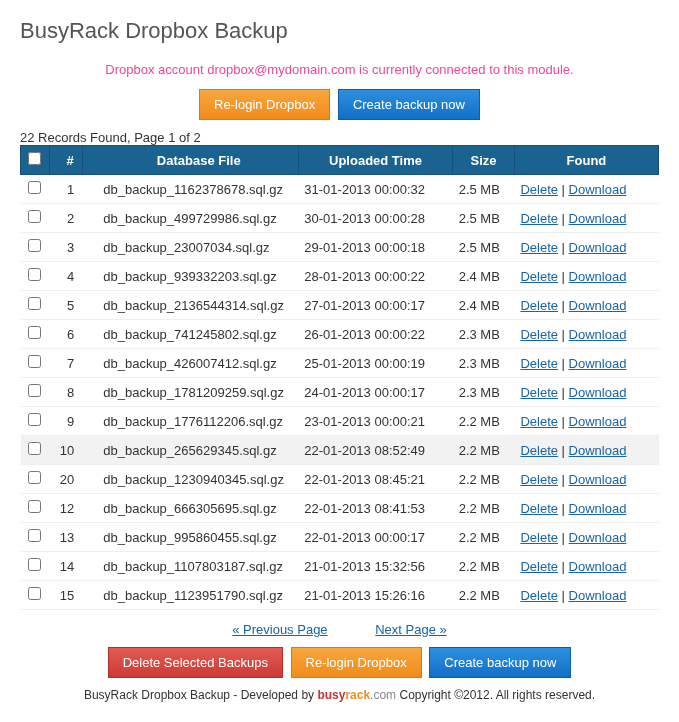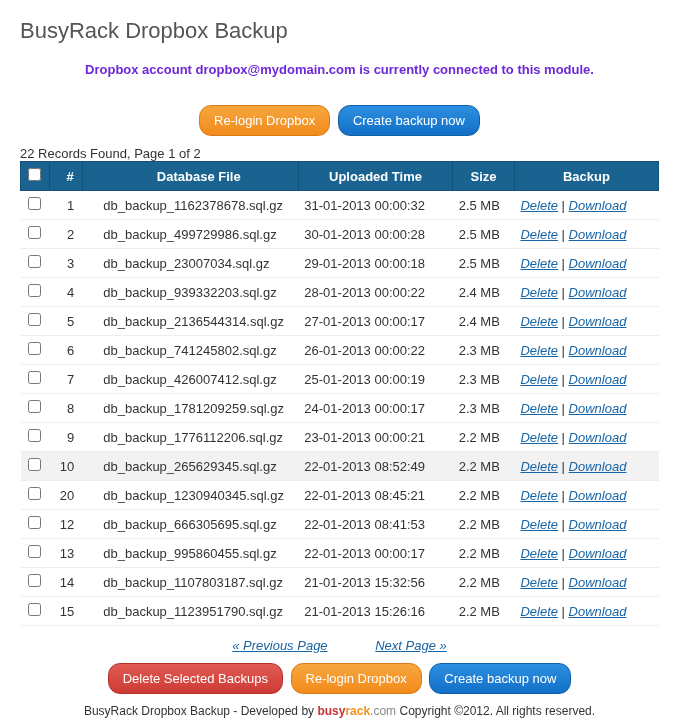--- a/index.html
+++ b/index.html
@@ -1,36 +1,36 @@
 <!DOCTYPE html>
 <html><head>
 <meta charset="utf-8">
 <style>
 * { box-sizing: border-box; margin: 0; padding: 0; }
 body { font-family: Arial, sans-serif; font-size: 13px; color: #333; background: #fff; }
 .container { width: 679px; padding: 18px 20px; }
 h1 { font-size: 22px; font-weight: normal; color: #555; margin-bottom: 18px; }
-.status-msg { text-align: center; color: #6d28d9; font-weight: bold; font-size: 13px; margin-bottom: 28px; }
+.status-msg { text-align: center; color: #ec4899; font-weight: normal; font-size: 13px; margin-bottom: 12px; }
 .btn-row { text-align: center; margin-bottom: 10px; }
-.btn { display: inline-block; padding: 7px 14px; border-radius: 12px; color: #fff; font-size: 13px; cursor: pointer; border: none; margin: 0 2px; }
+.btn { display: inline-block; padding: 7px 14px; border-radius: 0; color: #fff; font-size: 13px; cursor: pointer; border: none; margin: 0 2px; }
 .btn-orange { background: linear-gradient(#f7a63e, #f28b1c); border: 1px solid #d87a17; }
 .btn-blue { background: linear-gradient(#2d8fe0, #1270c7); border: 1px solid #0f5fa8; }
 .btn-red { background: linear-gradient(#e15b54, #cc3b34); border: 1px solid #b52f29; }
 .records-info { font-size: 13px; color: #333; margin-bottom: 0; }
 table { width: 100%; border-collapse: collapse; font-size: 13px; }
 thead th { background: #1a6390; color: #fff; font-weight: bold; text-align: center; padding: 6px 4px; border: 1px solid #155078; font-size: 13px; }
 tbody td { padding: 6px 6px; border-bottom: 1px solid #eee; text-align: left; }
 tbody tr.highlight { background: #f2f2f2; }
 .col-check { width: 28px; text-align: center; }
 .col-num { width: 32px; text-align: right; padding-right: 8px; }
 .col-file { width: 210px; padding-left: 21px; }
 .col-time { width: 150px; }
 .col-size { width: 60px; }
 .col-action { width: 140px; }
-a { color: #1764a6; text-decoration: underline; cursor: pointer; font-style: italic; }
+a { color: #1764a6; text-decoration: underline; cursor: pointer; }
 .pagination { text-align: center; margin: 12px 0 10px 0; }
 .pagination a { margin: 0 22px; }
 .footer { text-align: center; font-size: 12px; color: #333; margin-top: 10px; }
 .footer .brand-busy { color: #cc3333; font-weight: bold; }
 .footer .brand-rack { color: #f29018; font-weight: bold; }
 .footer .brand-com { color: #888; font-size: 12px; }
 input[type=checkbox] { cursor: pointer; }
 </style>
 </head>
 <body>
@@ -48,21 +48,21 @@
 <div class="records-info">22 Records Found, Page 1 of 2</div>
 
 <table>
   <thead>
     <tr>
       <th class="col-check"><input type="checkbox" style=""></th>
       <th class="col-num">#</th>
       <th class="col-file">Database File</th>
       <th class="col-time">Uploaded Time</th>
       <th class="col-size">Size</th>
-      <th class="col-action">Backup</th>
+      <th class="col-action">Found</th>
     </tr>
   </thead>
   <tbody id="tbody">
         <tr>
           <td class="col-check"><input type="checkbox" style=""></td>
           <td class="col-num">1</td>
           <td class="col-file">db_backup_1162378678.sql.gz</td>
           <td class="col-time">31-01-2013 00:00:32</td>
           <td class="col-size">2.5 MB</td>
           <td class="col-action"><a>Delete</a><span> | </span><a>Download</a></td>

